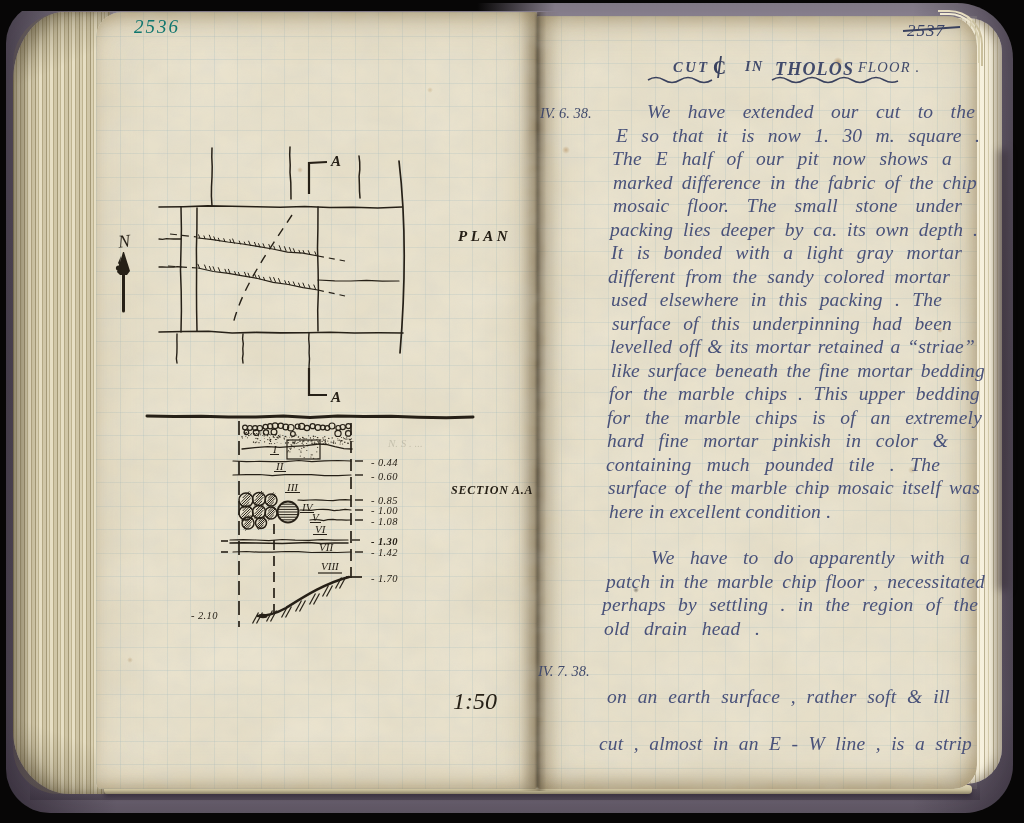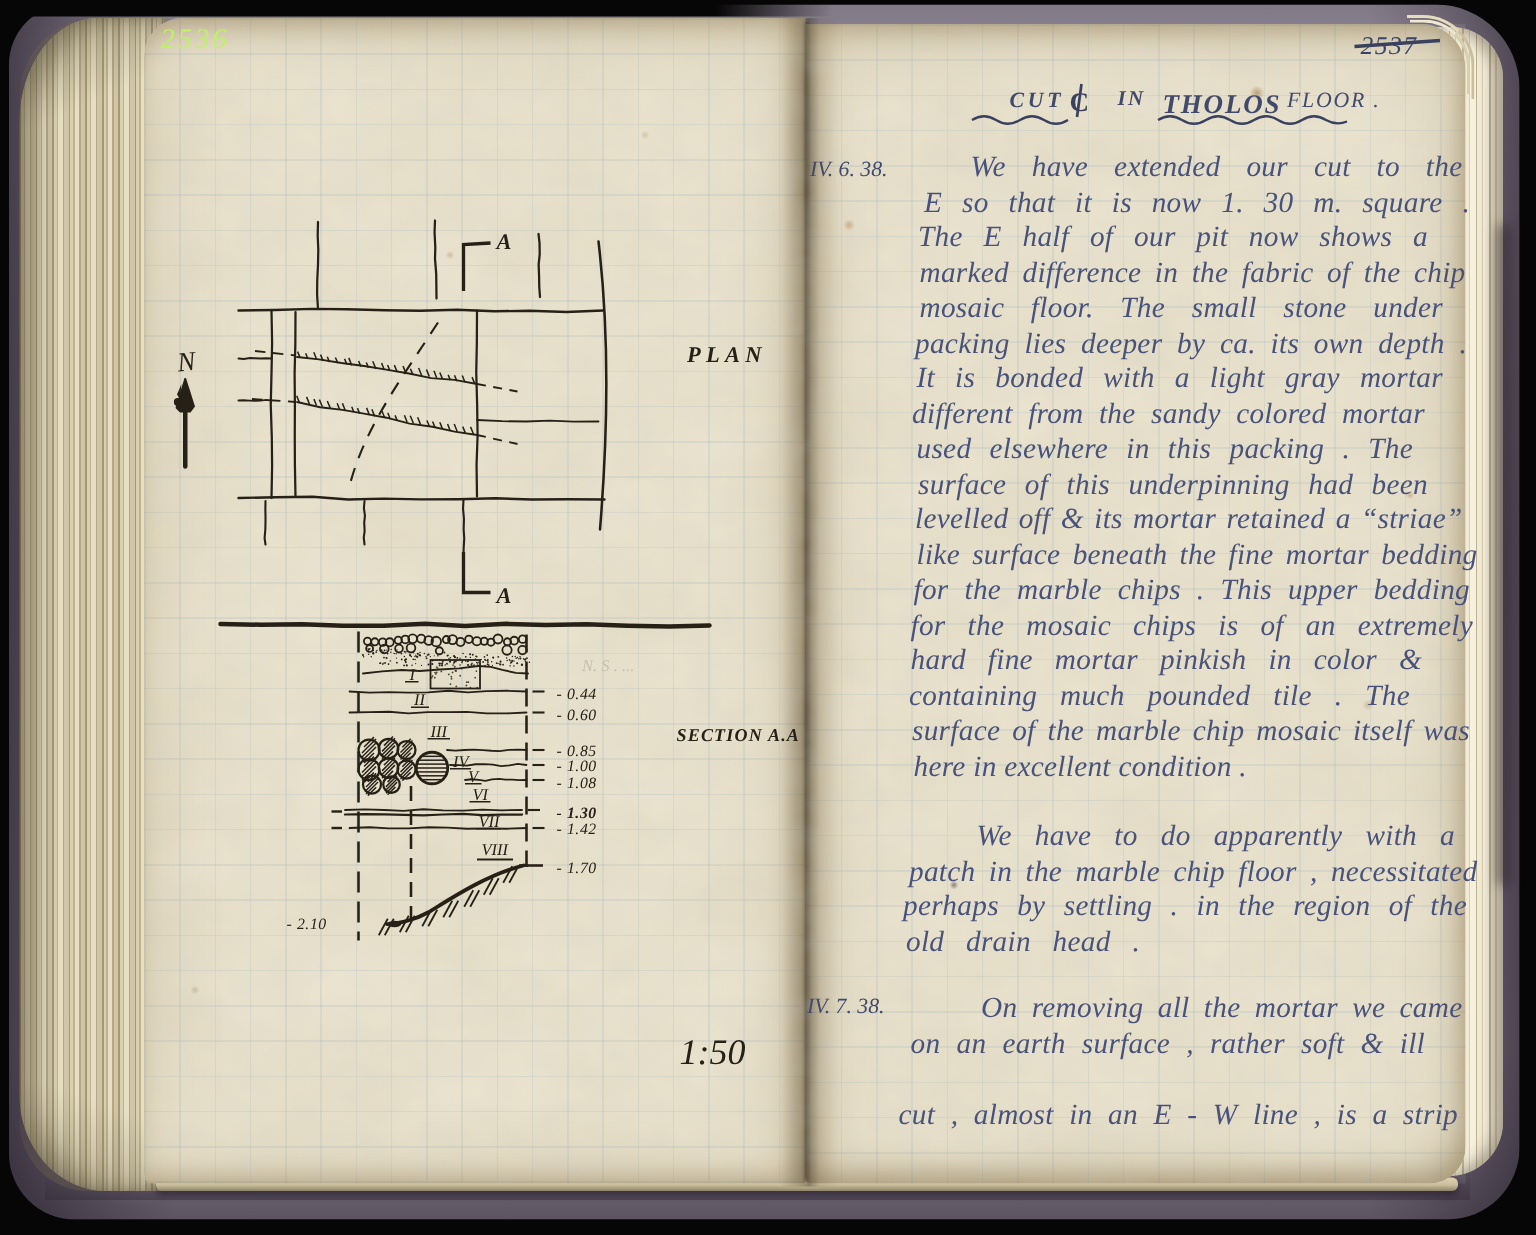--- a/index.html
+++ b/index.html
@@ -79,21 +79,21 @@
 </svg>
 <div style="position:absolute;left:833px;top:57px;width:10px;height:10px;border-radius:50%;background:radial-gradient(rgba(150,100,40,.5),transparent 70%)"></div>
     <div style="position:absolute;left:562px;top:146px;width:8px;height:8px;border-radius:50%;background:radial-gradient(rgba(160,110,50,.4),transparent 70%)"></div>
     <div style="position:absolute;left:297px;top:167px;width:6px;height:6px;border-radius:50%;background:radial-gradient(rgba(170,120,60,.35),transparent 70%)"></div>
     <div style="position:absolute;left:937px;top:327px;width:6px;height:6px;border-radius:50%;background:radial-gradient(rgba(160,100,40,.35),transparent 70%)"></div>
     <div style="position:absolute;left:633px;top:587px;width:6px;height:6px;border-radius:50%;background:radial-gradient(rgba(60,55,50,.55),transparent 70%)"></div>
     <div style="position:absolute;left:127px;top:657px;width:6px;height:6px;border-radius:50%;background:radial-gradient(rgba(150,110,60,.3),transparent 70%)"></div>
     <div style="position:absolute;left:908px;top:466px;width:8px;height:8px;border-radius:50%;background:radial-gradient(rgba(170,130,70,.35),transparent 70%)"></div>
     <div style="position:absolute;left:427px;top:87px;width:6px;height:6px;border-radius:50%;background:radial-gradient(rgba(170,130,70,.3),transparent 70%)"></div>
 
-<div class="hd" style="left:107px;top:16px;font-size:19px;font-style:italic;letter-spacing:2px;color:#bef264">2536</div>
+<div class="hd" style="left:134px;top:16px;font-size:19px;font-style:italic;letter-spacing:2px;color:#0f766e">2536</div>
 
 <div class="hd" style="left:907px;top:21px;font-size:17px;font-style:italic;letter-spacing:1px;color:#3b4468">2537</div>
 
 <div class="hd" style="left:673px;top:59px;font-size:14.5px;font-style:italic;font-weight:bold;letter-spacing:2.5px">CUT</div>
 
 <div class="hd" style="left:745px;top:59px;font-size:14px;font-style:italic;font-weight:bold;letter-spacing:1.5px">IN</div>
 
 <div class="hd" style="left:775px;top:59px;font-size:18px;font-style:italic;font-weight:bold;letter-spacing:1.2px">THOLOS</div>
 
 <div class="hd" style="left:858px;top:59px;font-size:14.5px;font-style:italic;font-weight:normal;letter-spacing:1.2px">FLOOR .</div>
@@ -107,30 +107,29 @@
     <div class="hw" style="left:613px;top:171px;width:364px">marked difference in the fabric of the chip</div>
     <div class="hw" style="left:613px;top:194px;width:349px">mosaic floor.   The small stone under</div>
     <div class="hw" style="left:610px;top:218px;width:368px">packing lies deeper by ca. its own depth .</div>
     <div class="hw" style="left:611px;top:241px;width:351px">It is bonded with a light gray mortar</div>
     <div class="hw" style="left:608px;top:265px;width:342px">different from the sandy colored mortar</div>
     <div class="hw" style="left:611px;top:288px;width:331px">used elsewhere in this packing .  The</div>
     <div class="hw" style="left:612px;top:312px;width:340px">surface of this underpinning had been</div>
     <div class="hw" style="left:610px;top:335px;width:365px">levelled off &amp; its mortar retained a “striae”</div>
     <div class="hw" style="left:611px;top:359px;width:374px">like surface beneath the fine mortar bedding</div>
     <div class="hw" style="left:609px;top:382px;width:371px">for the marble chips .   This upper bedding</div>
-    <div class="hw" style="left:607px;top:406px;width:375px">for the mosaic chips is of an extremely</div>
+    <div class="hw" style="left:607px;top:406px;width:375px">for the marble chips is of an extremely</div>
     <div class="hw" style="left:606px;top:453px;width:334px">containing much pounded tile .  The</div>
     <div class="hw" style="left:607px;top:429px;width:341px">hard fine mortar pinkish in color &amp;</div>
     <div class="hw" style="left:608px;top:476px;width:372px">surface of the marble chip mosaic itself was</div>
     <div class="hw" style="left:609px;top:500px;width:221px">here in excellent condition .</div>
     <div class="hw" style="left:651px;top:546px;width:319px">We have to do apparently with a</div>
     <div class="hw" style="left:606px;top:570px;width:379px">patch in the marble chip floor , necessitated</div>
     <div class="hw" style="left:602px;top:593px;width:376px">perhaps by settling . in the region of the</div>
     <div class="hw" style="left:604px;top:617px;width:156px">old drain head .</div>
-    <div class="hw" style="left:654px;top:661px;width:321px">On removing all the mortar we came</div>
     <div class="hw" style="left:607px;top:685px;width:343px">on an earth surface , rather soft &amp; ill</div>
     <div class="hw" style="left:599px;top:732px;width:373px">cut , almost in an E - W line , is a strip</div>
 <svg width="1024" height="823" viewBox="0 0 1024 823" style="position:absolute;left:0;top:0">
 
 <g>
 
 <text x="118" y="247" font-family="Liberation Serif" font-style="italic" font-size="18" fill="#262017" transform="rotate(-6 125 240)">N</text>
 
 <path d="M123.5,311 L123.5,270" stroke="#262017" stroke-width="3" stroke-linecap="round" fill="none"></path>
 <path d="M123,252 L117,272 L120,275 L127,275 L130,271 L124,252 Z" fill="#262017"></path>

